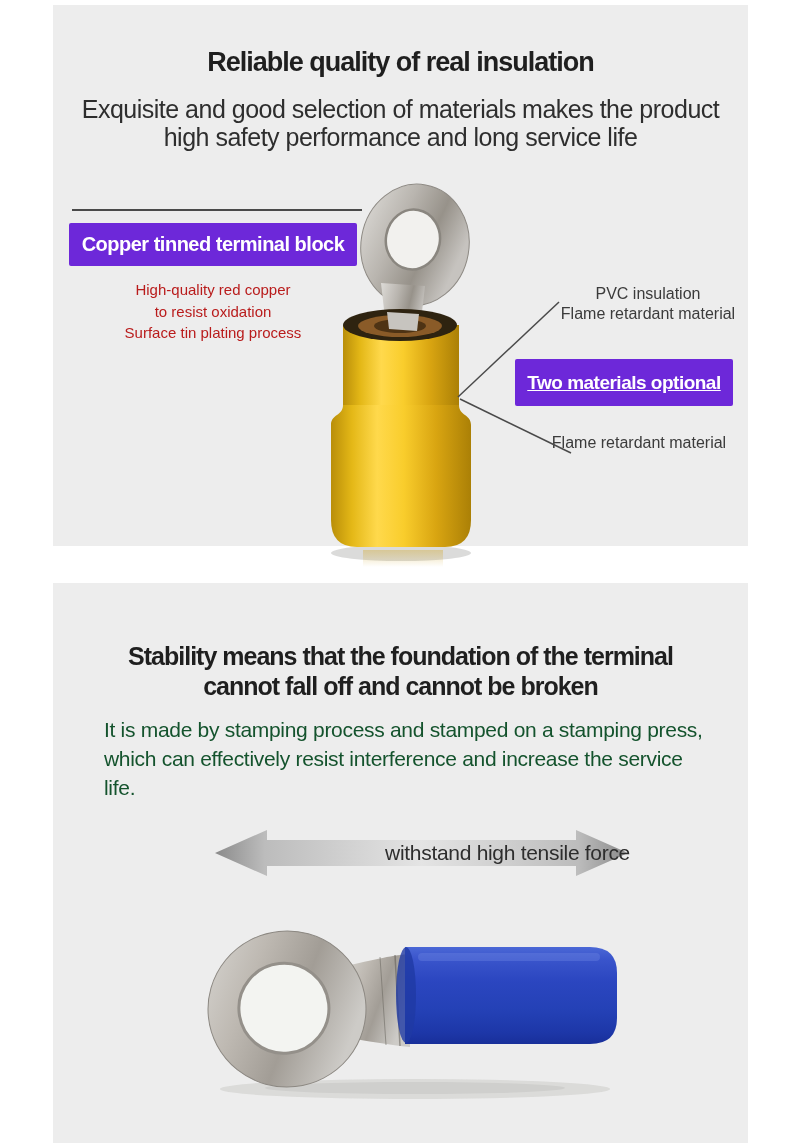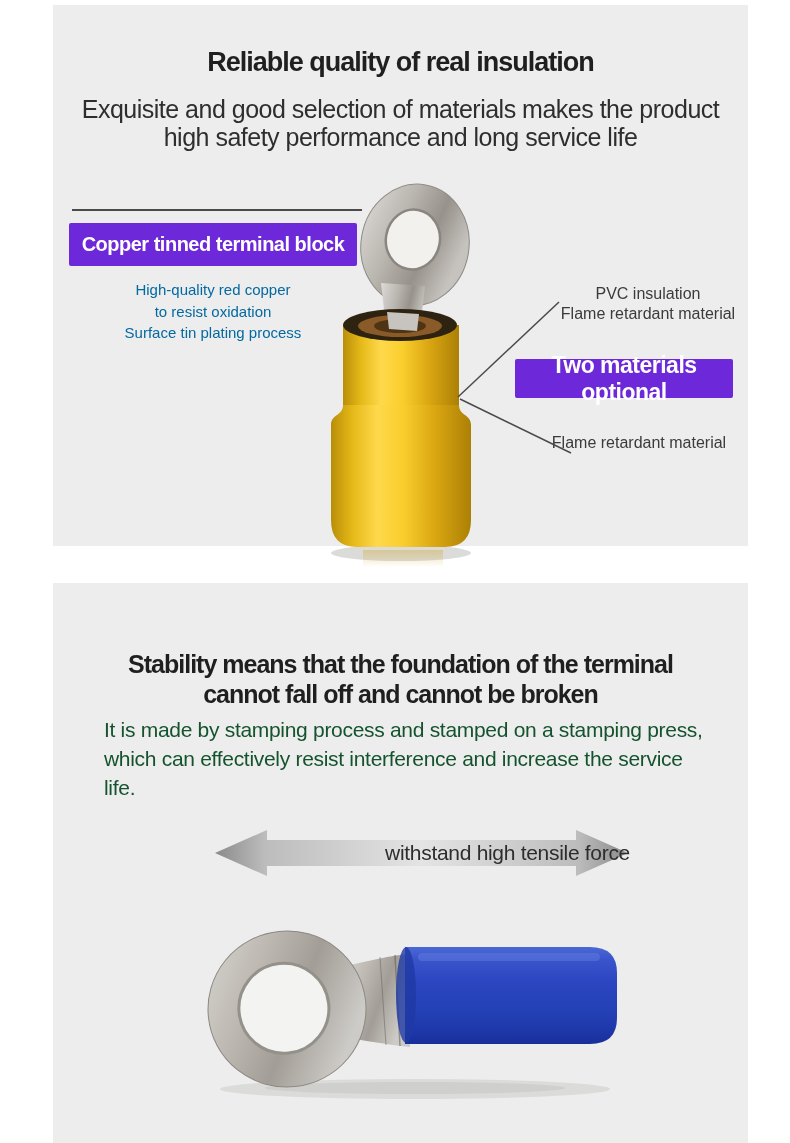--- a/index.html
+++ b/index.html
@@ -22,31 +22,31 @@
   }
   .subtitle {
     left:0; top:90px; width:695px; text-align:center;
     font-size:25px; letter-spacing:-0.5px; color:#2e2e2e; line-height:28px;
   }
   .red-label {
     background:#6d28d9; color:#ffffff; font-weight:bold; text-align:center;
     display:flex; align-items:center; justify-content:center; border-radius:2px;
   }
   .label-copper { left:16px; top:218px; width:288px; height:43px; font-size:20px; letter-spacing:-0.5px; }
-  .label-two    { left:462px; top:354px; width:218px; height:39px; font-size:23px; letter-spacing:-0.5px; }
+  .label-two    { left:462px; top:354px; width:218px; height:47px; font-size:19px; letter-spacing:-0.5px;text-decoration:underline; }
   .copper-note {
     left:16px; top:274px; width:288px; text-align:center;
-    font-size:15px; line-height:21.5px; color:#0369a1;
+    font-size:15px; line-height:21.5px; color:#b91c1c;
   }
   .note { text-align:center; font-size:16px; line-height:20px; color:#3b3b3b; }
   .pvc-note   { left:465px; top:279px; width:260px; }
   .nylon-note { left:456px; top:428px; width:260px; }
 
   .title2 {
-    left:0; top:66px; width:695px; text-align:center;
+    left:0; top:58px; width:695px; text-align:center;
     font-size:25px; font-weight:bold; letter-spacing:-1px; color:#1f1f1f; line-height:30px;
   }
   .body2 {
     left:51px; top:132px; width:612px;
     font-size:21px; letter-spacing:-0.3px; line-height:29px; color:#14532d;
   }
   .arrow-wrap { left:160px; top:245px; width:417px; height:50px; }
   .arrow-wrap svg { position:absolute; left:0; top:0; }
   .arrow-label {
     position:absolute; left:0; top:0; width:417px; height:50px; line-height:50px;

